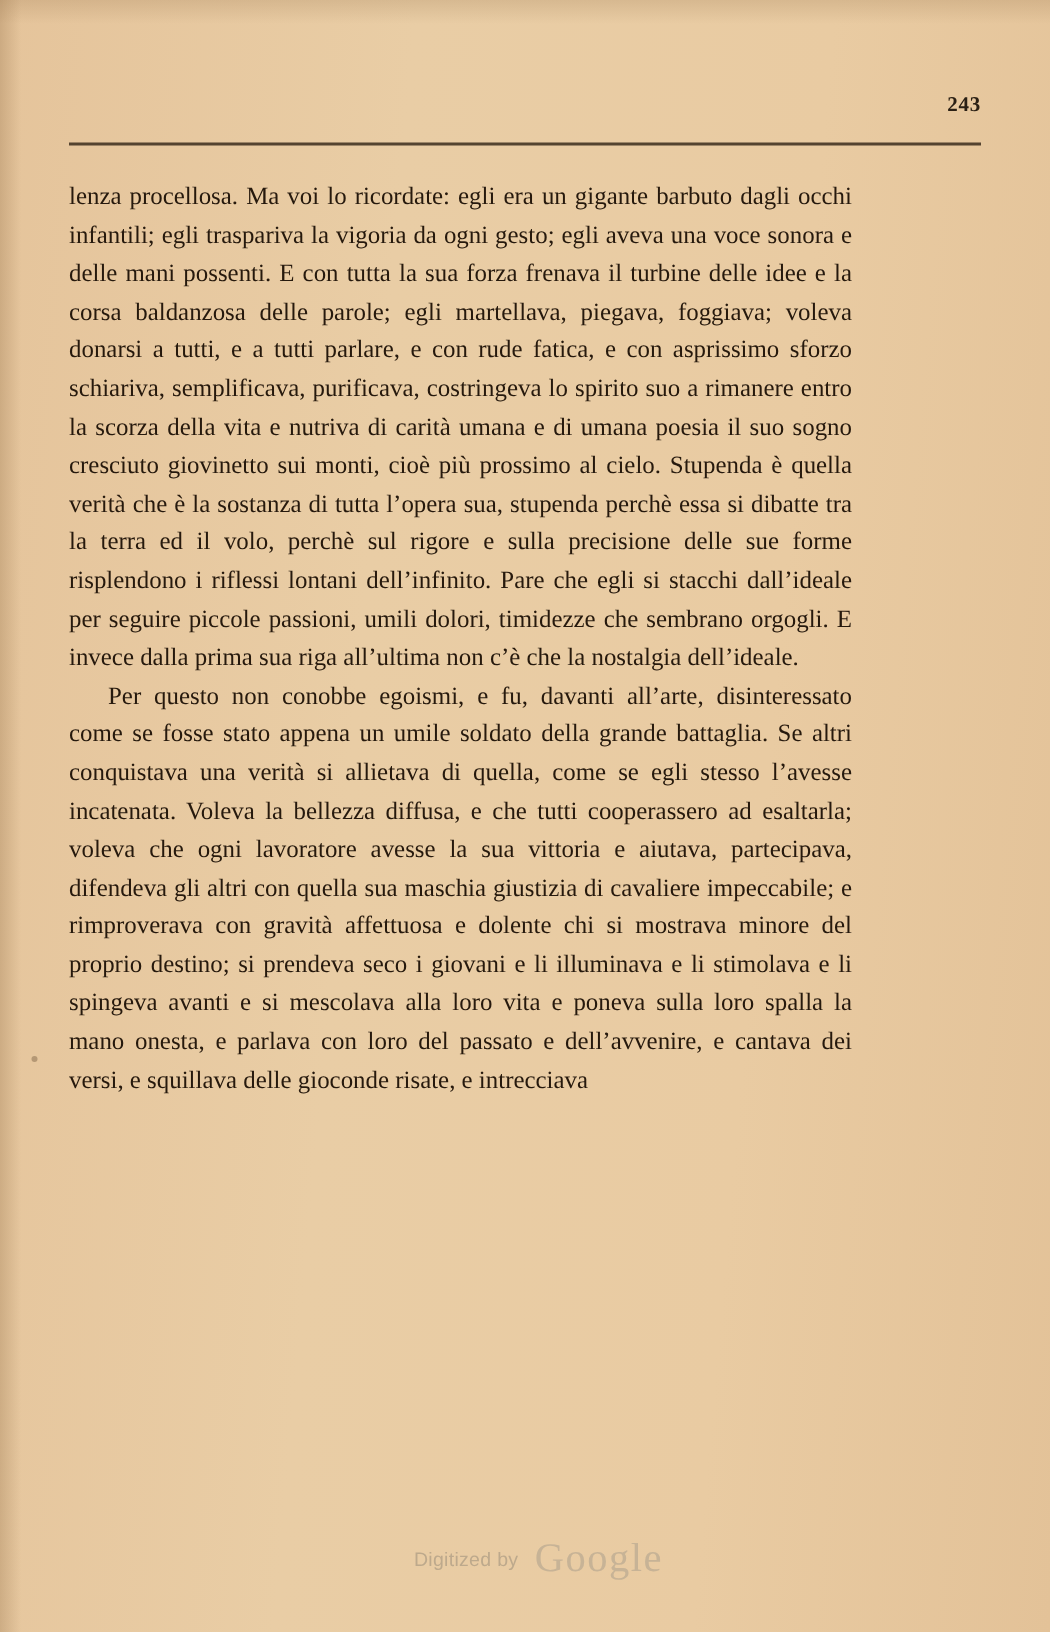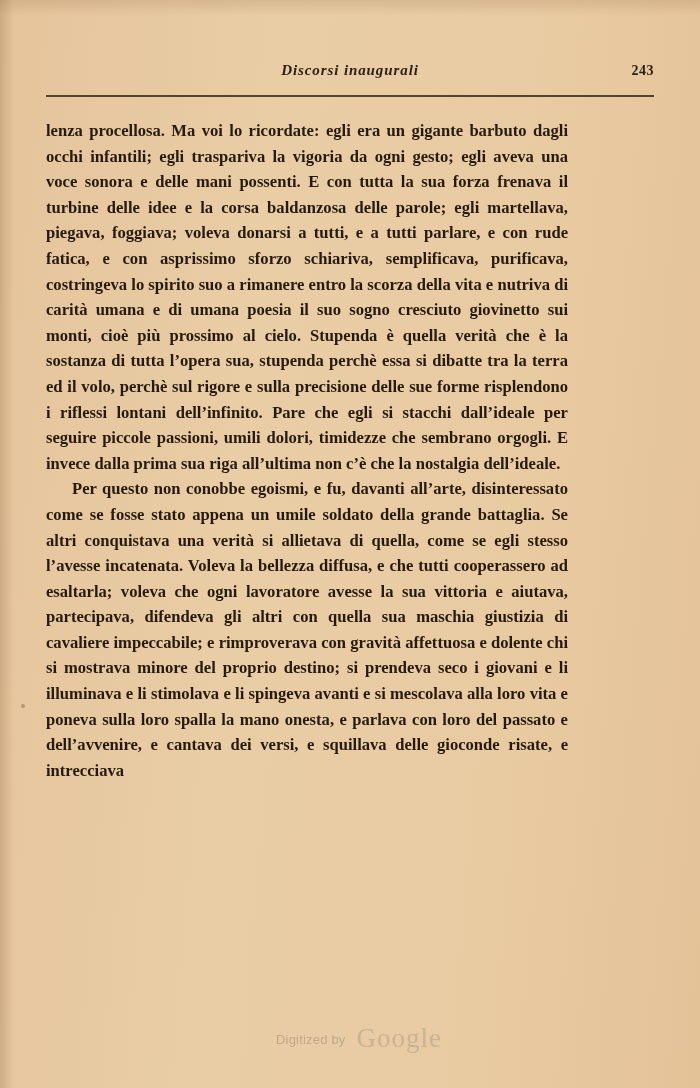--- a/index.html
+++ b/index.html
@@ -64,21 +64,20 @@
     width: 522px;
     font-size: 16.6px;
     line-height: 25.6px;
     color: #26190d;
     text-align: justify;
   }
   .para {
     margin: 0;
     text-align: justify;
     text-justify: inter-word;
-    font-weight: bold;
   }
   .para + .para {
     text-indent: 26px;
   }
   .footer {
     position: absolute;
     bottom: 34px;
     left: 0;
     right: 0;
     text-align: center;
@@ -130,21 +129,20 @@
   }
 </style>
 </head>
 <body>
 
 <div class="page">
   <div class="edge-shadow-left"></div>
   <div class="edge-shadow-top"></div>
 
   <div class="header">
-    <div class="running-title">Discorsi inaugurali</div>
     <div class="folio">243</div>
   </div>
 
   <div class="rule"></div>
 
   <div class="edge-mark"></div>
 
   <div class="body-text">
     <p class="para">lenza procellosa. Ma voi lo ricordate: egli era un gigante barbuto dagli occhi infantili; egli traspariva la vigoria da ogni gesto; egli aveva una voce sonora e delle mani possenti. E con tutta la sua forza frenava il turbine delle idee e la corsa baldanzosa delle parole; egli martellava, piegava, foggiava; voleva donarsi a tutti, e a tutti parlare, e con rude fatica, e con asprissimo sforzo schiariva, semplificava, purificava, costringeva lo spirito suo a rimanere entro la scorza della vita e nutriva di carità umana e di umana poesia il suo sogno cresciuto giovinetto sui monti, cioè più prossimo al cielo. Stupenda è quella verità che è la sostanza di tutta l’opera sua, stupenda perchè essa si dibatte tra la terra ed il volo, perchè sul rigore e sulla precisione delle sue forme risplendono i riflessi lontani dell’infinito. Pare che egli si stacchi dall’ideale per seguire piccole passioni, umili dolori, timidezze che sembrano orgogli. E invece dalla prima sua riga all’ultima non c’è che la nostalgia dell’ideale.</p>
     <p class="para">Per questo non conobbe egoismi, e fu, davanti all’arte, disinteressato come se fosse stato appena un umile soldato della grande battaglia. Se altri conquistava una verità si allietava di quella, come se egli stesso l’avesse incatenata. Voleva la bellezza diffusa, e che tutti cooperassero ad esaltarla; voleva che ogni lavoratore avesse la sua vittoria e aiutava, partecipava, difendeva gli altri con quella sua maschia giustizia di cavaliere impeccabile; e rimproverava con gravità affettuosa e dolente chi si mostrava minore del proprio destino; si prendeva seco i giovani e li illuminava e li stimolava e li spingeva avanti e si mescolava alla loro vita e poneva sulla loro spalla la mano onesta, e parlava con loro del passato e dell’avvenire, e cantava dei versi, e squillava delle gioconde risate, e intrecciava</p>

